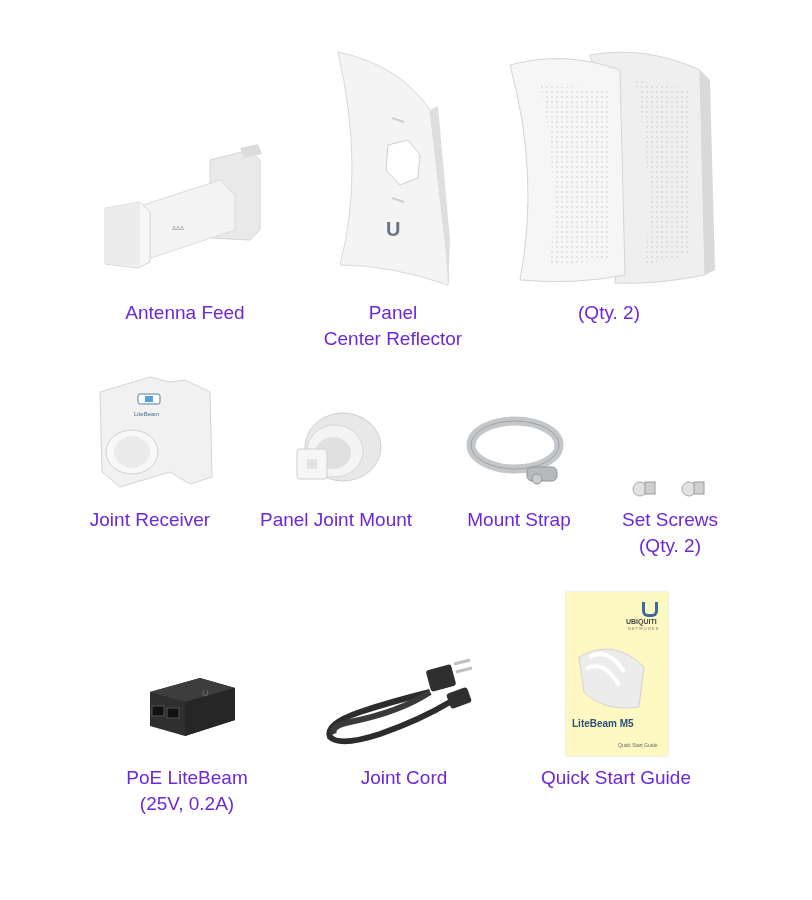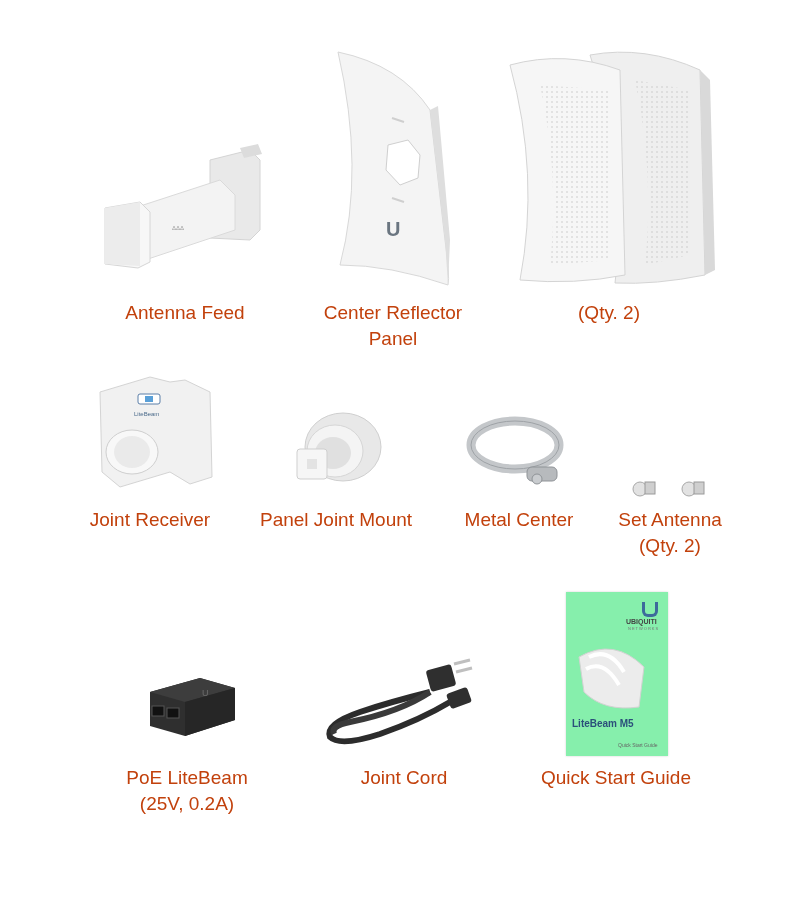--- a/index.html
+++ b/index.html
@@ -1,20 +1,20 @@
 <!DOCTYPE html>
 <html><head>
   <meta charset="utf-8">
   <style>
     html, body { margin:0; padding:0; background:#ffffff; }
     body { width:812px; height:900px; position:relative; overflow:hidden;
            font-family:"Liberation Sans", "DejaVu Sans", sans-serif; color:#231f20; }
     .item { position:absolute; }
     .label { position:absolute; font-size:19px; line-height:26px; text-align:center;
-             white-space:nowrap; transform:translateX(-50%); color:#c2410c; }
+             white-space:nowrap; transform:translateX(-50%); color:#6d28d9; }
     .label span { display:block; }
     svg { position:absolute; overflow:visible; }
   </style>
 </head>
 <body>
 
 <div class="item">
   <svg style="left:100px;top:140px" width="180" height="130" viewBox="0 0 180 130">
     <path d="M110 20 L150 10 L160 20 L160 90 L150 100 L110 98 Z" fill="#e9e9e9" stroke="#d4d4d4"></path>
     <path d="M140 8 L158 4 L162 14 L144 18 Z" fill="#dcdcdc"></path>
@@ -31,22 +31,22 @@
 <div class="item">
   <svg style="left:320px;top:40px" width="170" height="250" viewBox="0 0 170 250">
     <path d="M18 12 Q80 25 110 70 L125 200 Q130 235 128 245 Q70 225 20 225 Q45 130 18 12 Z" fill="#f4f4f4" stroke="#d8d8d8"></path>
     <path d="M110 70 L118 66 L130 200 L128 245 L125 200 Z" fill="#dedede"></path>
     <path d="M68 105 L88 100 L100 115 L98 138 L80 145 L66 130 Z" fill="#ffffff" stroke="#cfcfcf"></path>
     <line x1="72" y1="78" x2="84" y2="82" stroke="#cfcfcf" stroke-width="2"></line>
     <line x1="72" y1="158" x2="84" y2="162" stroke="#cfcfcf" stroke-width="2"></line>
     <text x="66" y="196" font-size="20" font-weight="bold" fill="#6a7580" font-family="Liberation Sans, sans-serif">U</text>
   </svg>
   <div class="label" style="left:393px;top:300px">
+    <span>Panel</span>
     <span>Center Reflector</span>
-    <span>Panel</span>
   </div>
 </div>
 
 <div class="item">
   <svg style="left:495px;top:45px" width="240" height="250" viewBox="0 0 240 250">
     <defs>
       <pattern id="dots" width="5" height="5" patternUnits="userSpaceOnUse">
         <circle cx="2" cy="2" r="0.8" fill="#c8c8c8"></circle>
       </pattern>
     </defs>
@@ -89,35 +89,35 @@
 </div>
 
 <div class="item">
   <svg style="left:465px;top:415px" width="110" height="75" viewBox="0 0 110 75">
     <ellipse cx="50" cy="30" rx="44" ry="24" fill="none" stroke="#c4c7ca" stroke-width="9"></ellipse>
     <ellipse cx="50" cy="30" rx="44" ry="24" fill="none" stroke="#9ea2a6" stroke-width="1"></ellipse>
     <rect x="62" y="52" width="30" height="14" rx="5" fill="#b7babd" stroke="#8f9397"></rect>
     <circle cx="72" cy="64" r="5" fill="#c9cccf" stroke="#8f9397"></circle>
   </svg>
   <div class="label" style="left:519px;top:507px">
-    <span>Metal Center</span>
+    <span>Mount Strap</span>
   </div>
 </div>
 
 <div class="item">
   <svg style="left:631px;top:478px" width="28" height="20" viewBox="0 0 28 20">
     <circle cx="9" cy="11" r="7" fill="#e2e2e2" stroke="#a8a8a8"></circle>
     <rect x="14" y="4" width="10" height="12" fill="#cfcfcf" stroke="#9a9a9a"></rect>
   </svg>
   <svg style="left:680px;top:478px" width="28" height="20" viewBox="0 0 28 20">
     <circle cx="9" cy="11" r="7" fill="#e2e2e2" stroke="#a8a8a8"></circle>
     <rect x="14" y="4" width="10" height="12" fill="#cfcfcf" stroke="#9a9a9a"></rect>
   </svg>
   <div class="label" style="left:670px;top:507px">
-    <span>Set Antenna</span>
+    <span>Set Screws</span>
     <span>(Qty. 2)</span>
   </div>
 </div>
 
 <div class="item">
   <svg style="left:140px;top:670px" width="100" height="70" viewBox="0 0 100 70">
     <path d="M10 22 L60 8 L95 18 L95 50 L45 66 L10 56 Z" fill="#2f2f2f"></path>
     <path d="M10 22 L60 8 L95 18 L45 32 Z" fill="#3d3d3d"></path>
     <path d="M45 32 L95 18 L95 50 L45 66 Z" fill="#262626"></path>
     <rect x="12" y="36" width="12" height="10" fill="#111" stroke="#555"></rect>
@@ -138,21 +138,21 @@
     <line x1="134" y1="12" x2="150" y2="8" stroke="#bfbfbf" stroke-width="3"></line>
     <line x1="136" y1="20" x2="152" y2="16" stroke="#bfbfbf" stroke-width="3"></line>
     <rect x="128" y="38" width="22" height="16" rx="3" fill="#2f2f2f" transform="rotate(-20 139 46)"></rect>
   </svg>
   <div class="label" style="left:404px;top:765px">
     <span>Joint Cord</span>
   </div>
 </div>
 
 <div class="item">
-  <div style="position:absolute;left:566px;top:592px;width:102px;height:164px;background:#86efac;box-shadow:0 0 2px #cfcfcf;">
+  <div style="position:absolute;left:566px;top:592px;width:102px;height:164px;background:#fef9c3;box-shadow:0 0 2px #cfcfcf;">
     <div style="position:absolute;left:76px;top:10px;width:10px;height:12px;border:3px solid #3d6a9b;border-top:none;border-radius:0 0 6px 6px;"></div>
     <div style="position:absolute;left:60px;top:26px;font-size:7px;color:#444;font-weight:bold;">UBIQUITI</div>
     <div style="position:absolute;left:62px;top:34px;font-size:4px;color:#777;letter-spacing:1px;">NETWORKS</div>
     <svg style="left:8px;top:45px" width="80" height="80" viewBox="0 0 80 80">
       <path d="M5 20 Q40 0 70 30 L65 70 Q30 75 10 55 Z" fill="#ececec" stroke="#d2d2d2"></path>
       <path d="M15 20 Q35 10 50 35" fill="none" stroke="#ffffff" stroke-width="4"></path>
       <path d="M12 32 Q30 22 45 48" fill="none" stroke="#ffffff" stroke-width="4"></path>
     </svg>
     <div style="position:absolute;left:6px;top:126px;font-size:10px;color:#2b4f7a;font-weight:bold;">LiteBeam M5</div>
     <div style="position:absolute;left:52px;top:150px;font-size:5px;color:#666;">Quick Start Guide</div>

